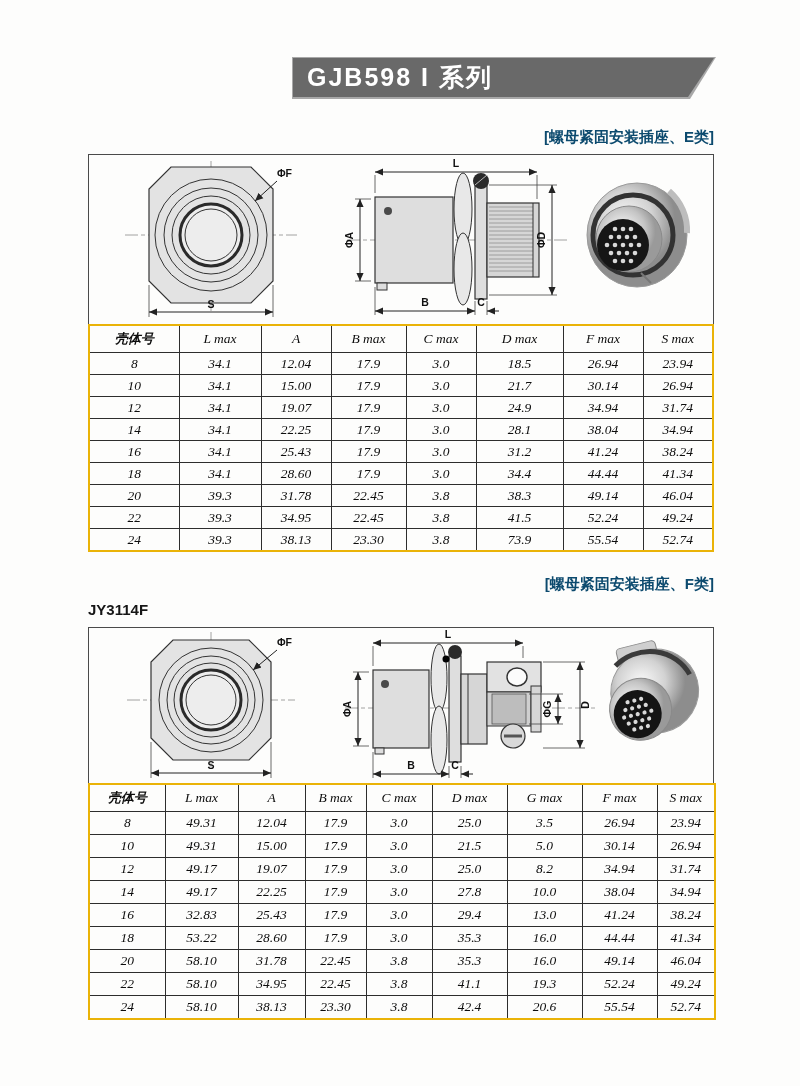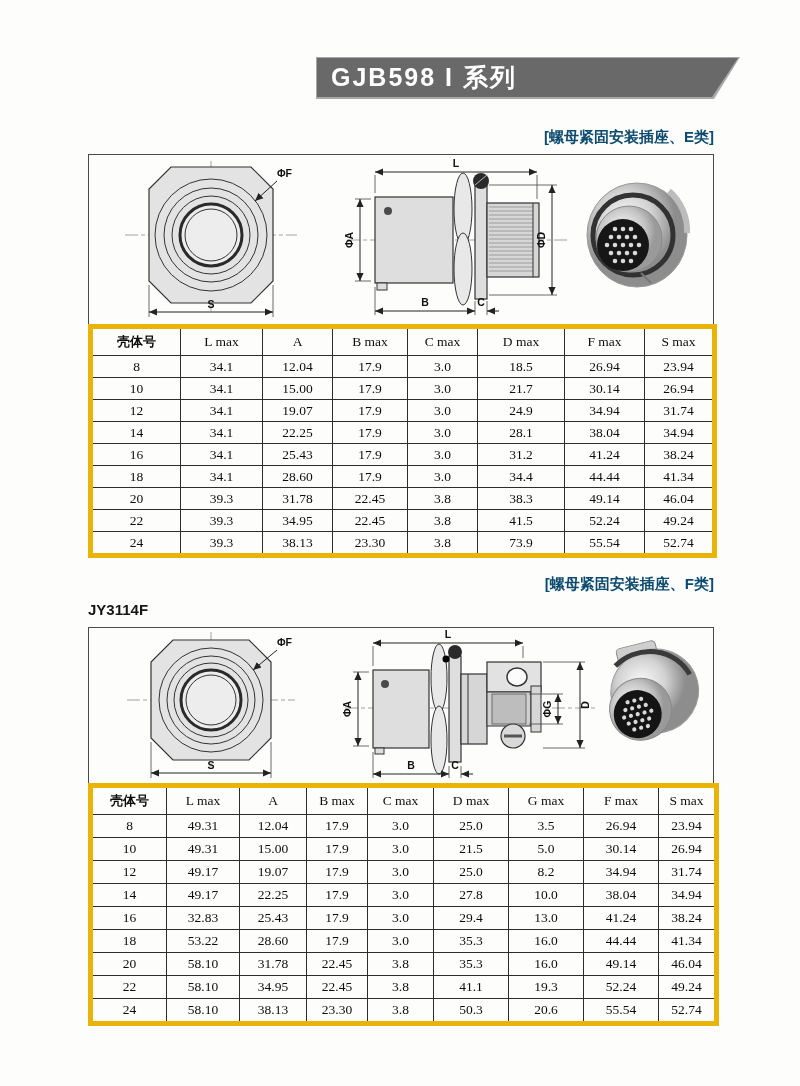--- a/index.html
+++ b/index.html
@@ -2,21 +2,21 @@
 <html><head>
 <meta charset="utf-8">
 <style>
   html,body { margin:0; padding:0; }
   body { font-family:"Liberation Sans", sans-serif; background:#e8e8e8; }
   .page {
     position:relative; width:800px; height:1086px; margin:0 auto;
     background:#fdfdfc; overflow:hidden; color:#111;
   }
   
-  .banner { position:absolute; left:316px; top:57px; width:424px; height:42px; }
+  .banner { position:absolute; left:292px; top:57px; width:424px; height:42px; }
   .banner .bg, .banner .fg {
     position:absolute; clip-path:polygon(0 0, 100% 0, calc(100% - 26px) 100%, 0 100%);
   }
   .banner .bg { inset:0; background:#a8a8a8; }
   .banner .fg {
     inset:1px 2px 2px 1px; background:#696969; display:flex; align-items:center;
     padding-left:14px; color:#fff; font-size:25px; font-weight:bold; letter-spacing:2px;
   }
   
   .section { position:absolute; left:88px; width:626px; }
@@ -27,21 +27,22 @@
   .frame {
     margin-top:8px; border:1px solid #4a4a4a; background:#fdfdfc; box-sizing:border-box;
   }
   .frame-e { height:171px; }
   .frame-f { height:157px; }
   .frame svg { display:block; }
   
   table.dim {
     margin-top:-1px; border-collapse:collapse; table-layout:fixed; width:626px;
     font-family:"Liberation Serif", serif; font-size:13.5px; color:#0d0d0d;
-    border:5px solid #eab308;
+    border:2px solid #eab308;
+    font-style:italic;
   }
   table.dim th, table.dim td {
     border:1px solid #2d2d2d; text-align:center; vertical-align:middle; padding:0;
     overflow:hidden; white-space:nowrap;
   }
   table.dim th { height:26px; font-weight:normal; }
   table.dim th:first-child { font-family:"Liberation Sans", sans-serif; font-weight:bold; font-size:13px; }
   table.t1 td { height:21px; }
   table.t2 td { height:22px; }
   
@@ -539,21 +540,21 @@
             <td>19.3</td>
             <td>52.24</td>
             <td>49.24</td>
           </tr>
           <tr>
             <td>24</td>
             <td>58.10</td>
             <td>38.13</td>
             <td>23.30</td>
             <td>3.8</td>
-            <td>50.3</td>
+            <td>42.4</td>
             <td>20.6</td>
             <td>55.54</td>
             <td>52.74</td>
           </tr>
         </tbody>
       </table>
   </div>
 
 </div>
 

